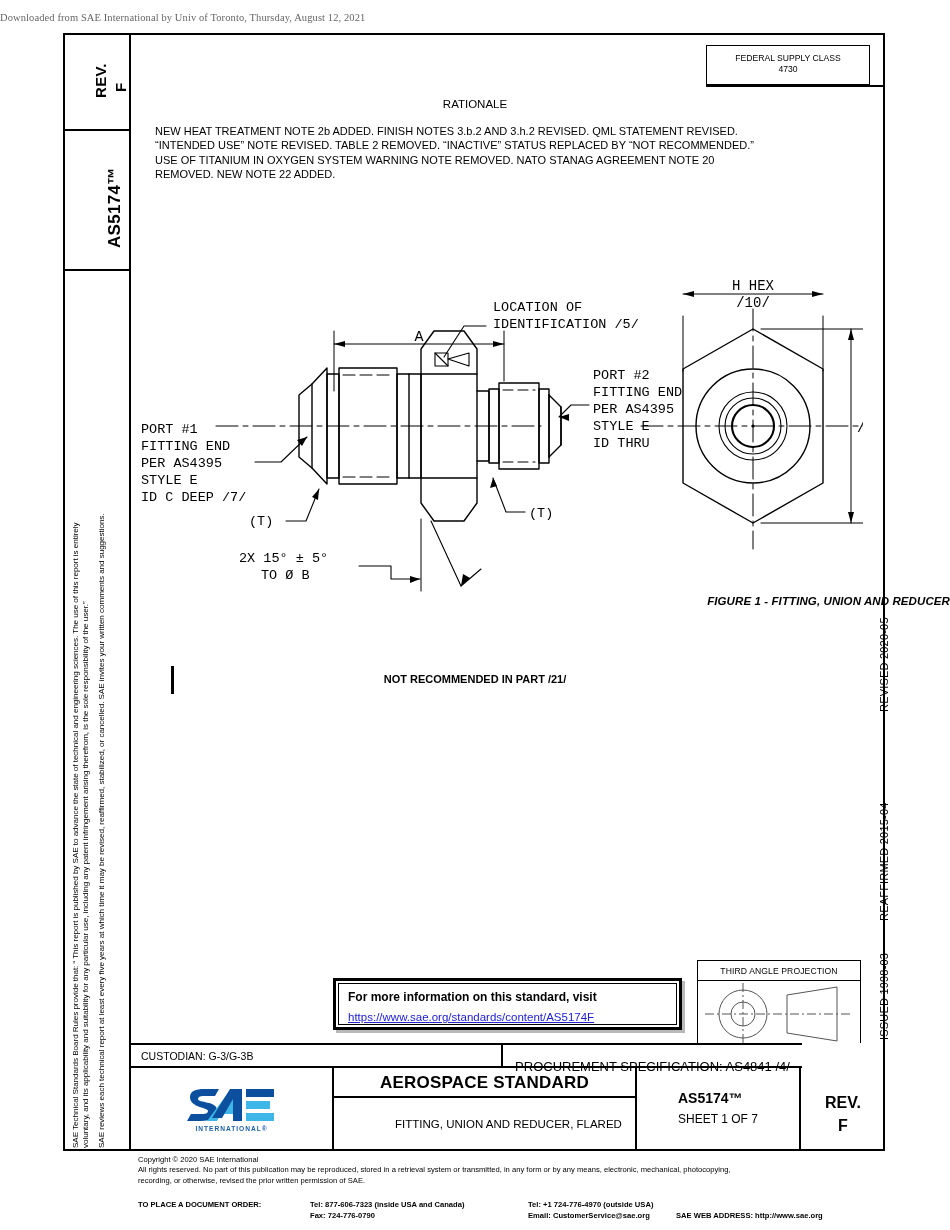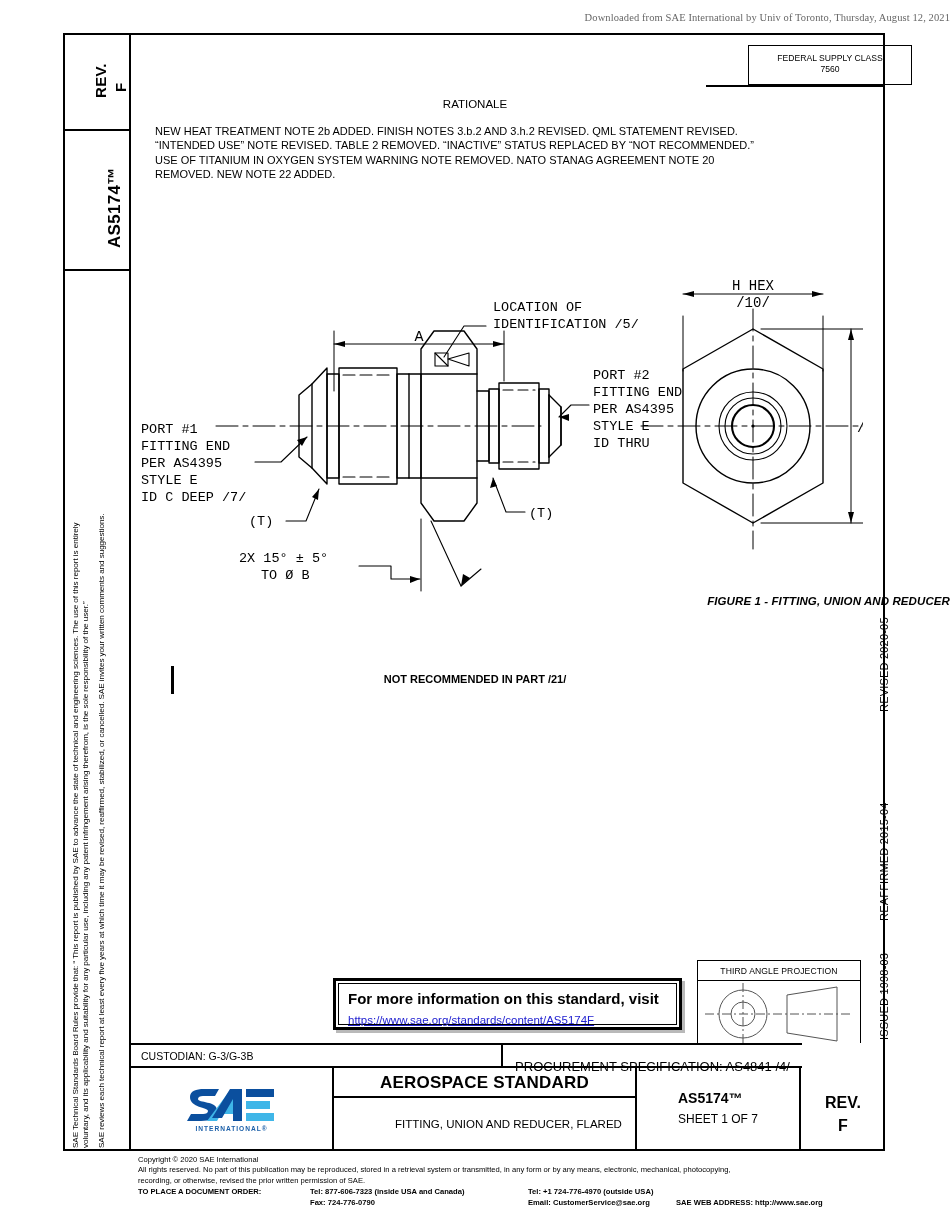--- a/index.html
+++ b/index.html
@@ -12,21 +12,21 @@
     position: relative;
     font-family: "Liberation Sans", sans-serif;
     color: #000;
     overflow: hidden;
   }
 
   
   .dl-banner {
     position: absolute;
     top: 12px; left: 0; width: 950px;
-    text-align: right;
+    text-align: left;
     font-family: "Liberation Serif", serif;
     font-size: 10.5px;
     color: #666;
     letter-spacing: .1px;
   }
 
   
   .frame {
     position: absolute;
     left: 63px; top: 33px;
@@ -60,21 +60,20 @@
 
   
   .fsc {
     position: absolute;
     left: 706px; top: 45px; width: 164px; height: 40px;
     border: 1px solid #000;
     font-size: 8.6px;
     text-align: center;
     padding-top: 7px;
     line-height: 1.25;
-    margin-left: 42px;
   }
   .fsc-sep { position:absolute; left:706px; top:85px; width:179px; height:0;
              border-top:2px solid #000; }
 
   
   .rationale-title {
     position: absolute; left: 0; top: 98px; width: 950px;
     text-align: center; font-size: 11.5px;
   }
   .rationale-body {
@@ -116,21 +115,21 @@
   .infobox-outer {
     position: absolute; left: 333px; top: 978px; width: 349px; height: 52px;
     border: 3px solid #000; background:#fff;
     box-shadow: 3px 3px 0 #b9b9b9;
   }
   .infobox-inner {
     position: absolute; inset: 2px;
     border: 1px solid #000;
     padding: 6px 9px;
   }
-  .infobox-line1 { font-size: 15px; font-weight: bold; margin-bottom: 3px; }
+  .infobox-line1 { font-size: 12px; font-weight: bold; margin-bottom: 3px; }
   .infobox-link {
     font-size: 11.5px; color: #2020d0; text-decoration: underline;
     display:inline-block;
   }
 
   
   .tap-box {
     position: absolute; left: 697px; top: 960px; width: 164px; height: 83px;
     border: 1px solid #000; border-bottom: none;
   }
@@ -225,21 +224,21 @@
 <div class="vtext rev-label" style="left:92px; top:98px; transform:rotate(-90deg);">REV.</div>
 <div class="vtext rev-label" style="left:112px; top:92px; transform:rotate(-90deg);">F</div>
 <div class="vtext as-label" style="left:105px; top:248px; transform:rotate(-90deg);">AS5174™</div>
 
 <div class="vtext legal" style="left:72px; top:1148px; transform:rotate(-90deg);">SAE Technical Standards Board Rules provide that: “ This report is published by SAE to advance the state of technical and engineering sciences. The use of this report is entirely</div>
 <div class="vtext legal" style="left:82px; top:1148px; transform:rotate(-90deg);">voluntary, and its applicability and suitability for any particular use, including any patent infringement arising therefrom, is the sole responsibility of the user.”</div>
 <div class="vtext legal" style="left:98px; top:1148px; transform:rotate(-90deg);">SAE reviews each technical report at least every five years at which time it may be revised, reaffirmed, stabilized, or cancelled. SAE invites your written comments and suggestions.</div>
 
 <div class="fsc">
   <div>FEDERAL SUPPLY CLASS</div>
-  <div>7560</div>
+  <div>4730</div>
 </div>
 <div class="fsc-sep"></div>
 
 <div class="rationale-title">RATIONALE</div>
 <div class="rationale-body">
   <div>NEW HEAT TREATMENT NOTE 2b ADDED. FINISH NOTES 3.b.2 AND 3.h.2 REVISED. QML STATEMENT REVISED.</div>
   <div>“INTENDED USE” NOTE REVISED. TABLE 2 REMOVED. “INACTIVE” STATUS REPLACED BY “NOT RECOMMENDED.”</div>
   <div>USE OF TITANIUM IN OXYGEN SYSTEM WARNING NOTE REMOVED. NATO STANAG AGREEMENT NOTE 20</div>
   <div>REMOVED. NEW NOTE 22 ADDED.</div>
 </div>
@@ -429,21 +428,21 @@
   <div class="tb-rev">
     <div>REV.</div>
     <div>F</div>
   </div>
 </div>
 
 <div class="footer">
   <div>Copyright © 2020 SAE International</div>
   <div>All rights reserved. No part of this publication may be reproduced, stored in a retrieval system or transmitted, in any form or by any means, electronic, mechanical, photocopying,</div>
   <div>recording, or otherwise, revised the prior written permission of SAE.</div>
-  <div class="footer-row" style="margin-top:1px;">
+  <div class="footer-row" style="margin-top:14px;">
     <div class="fr-c1">TO PLACE A DOCUMENT ORDER:</div>
     <div class="fr-c2">Tel: 877-606-7323 (inside USA and Canada)</div>
     <div class="fr-c3">Tel: +1 724-776-4970 (outside USA)</div>
   </div>
   <div class="footer-row">
     <div class="fr-c1"></div>
     <div class="fr-c2">Fax: 724-776-0790</div>
     <div class="fr-c3">
       <span>Email: CustomerService@sae.org</span>
       <span style="display:inline-block;width:22px;"></span>

